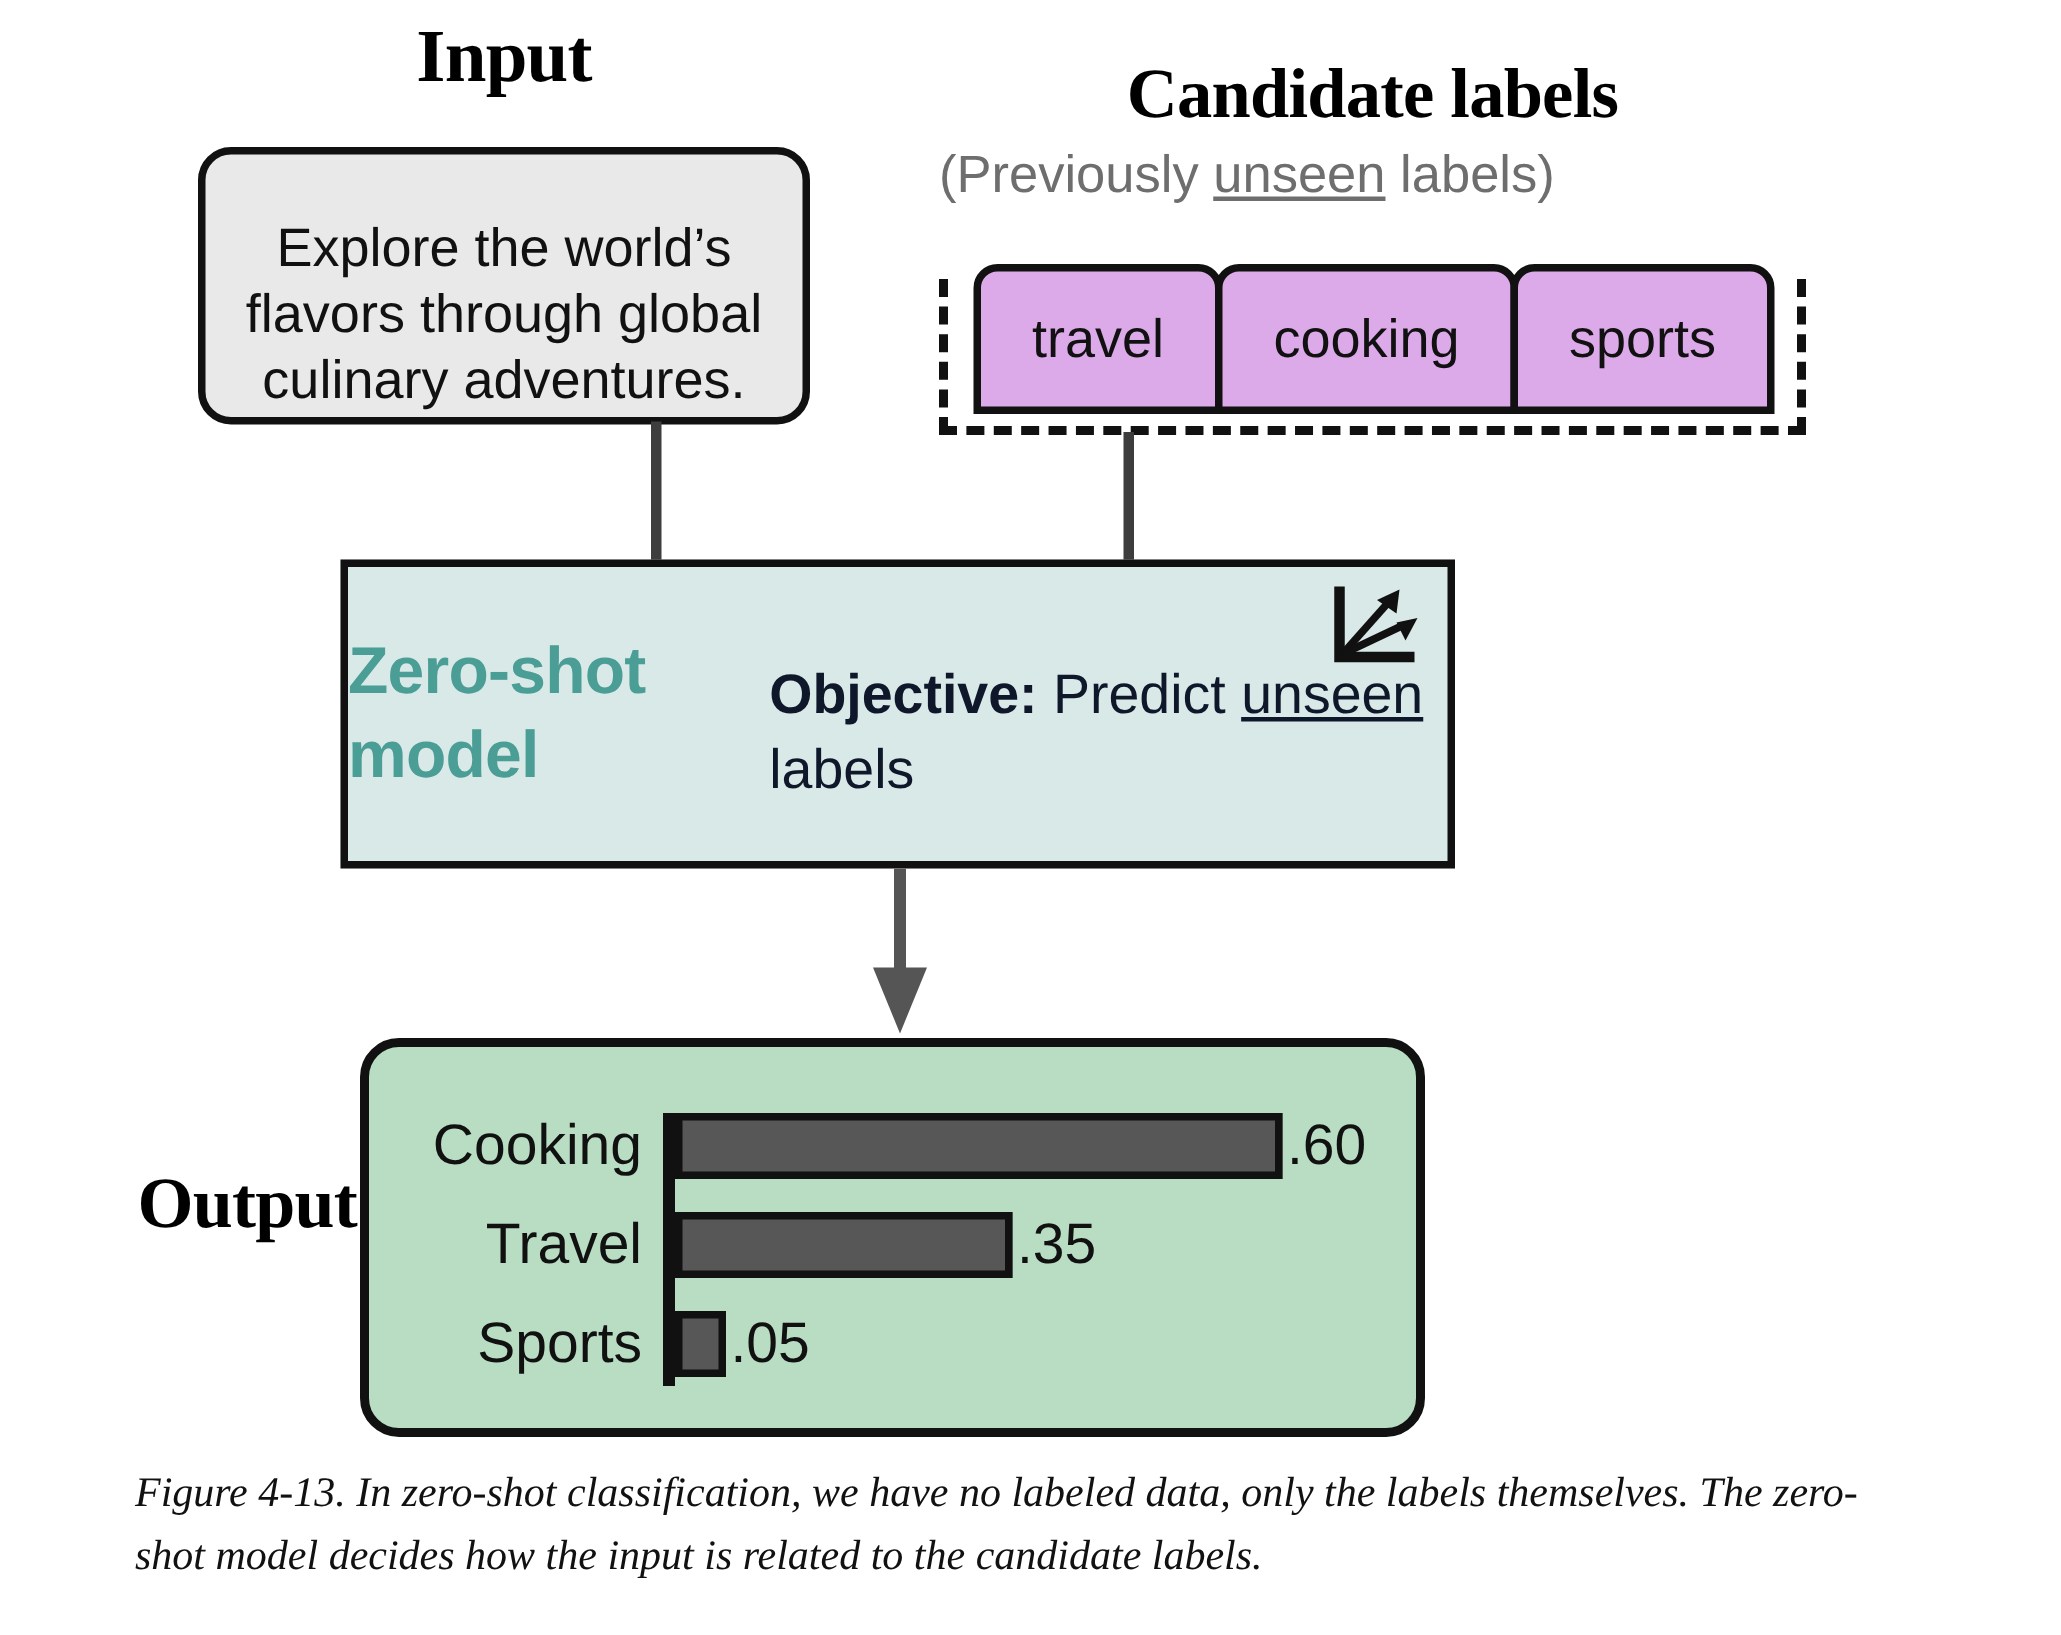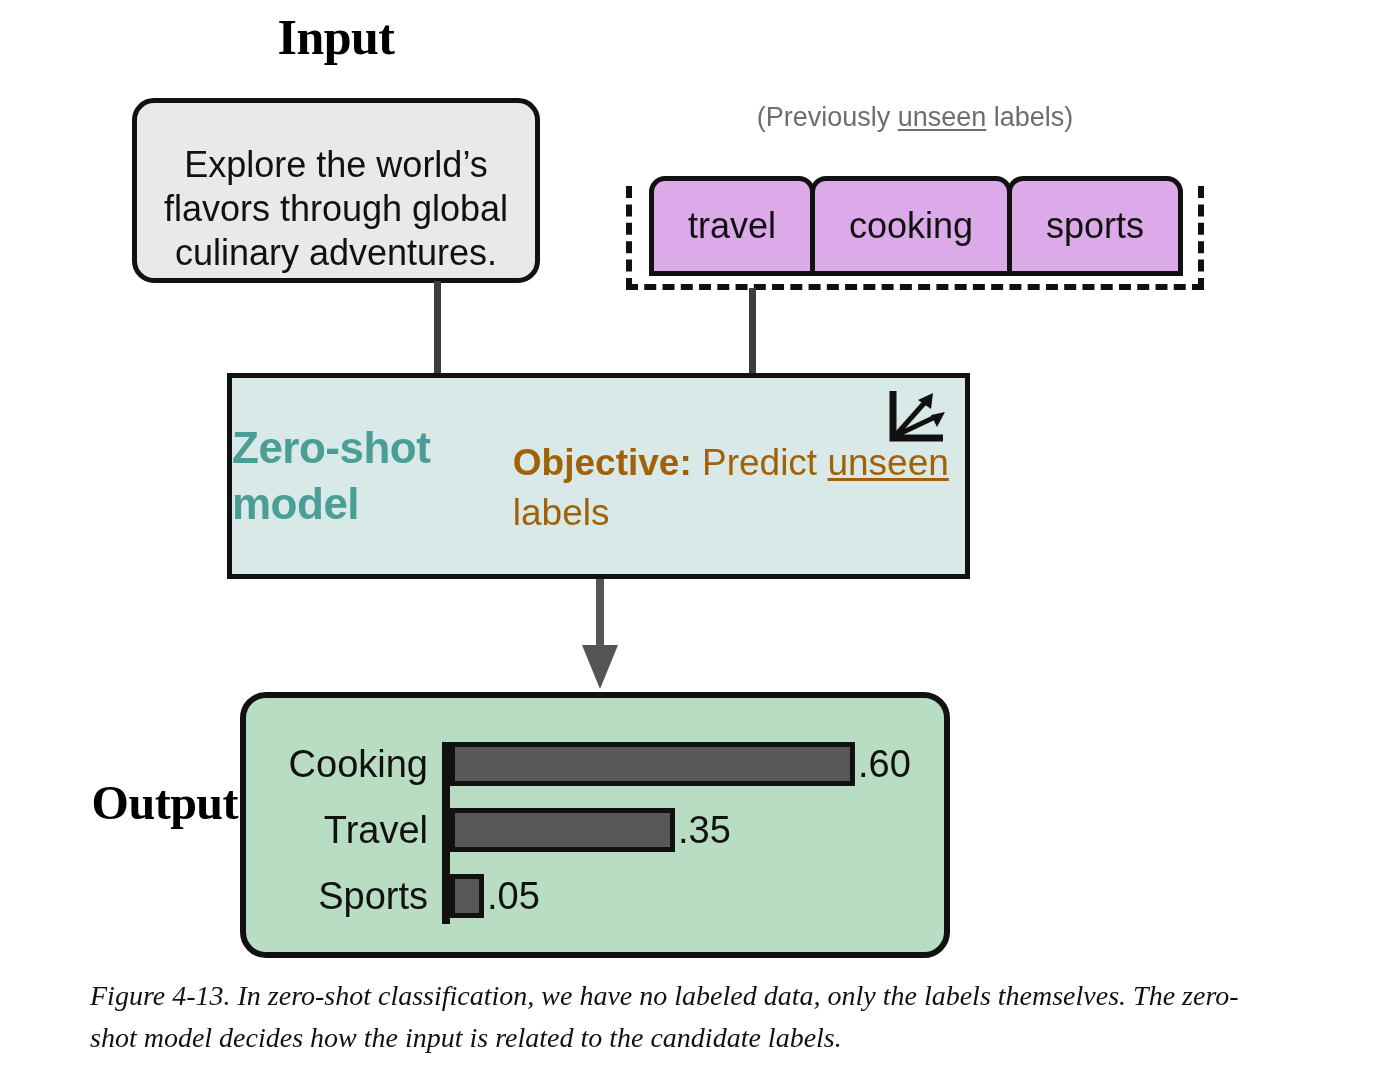--- a/index.html
+++ b/index.html
@@ -43,25 +43,25 @@
     left: 626px;
     top: 36px;
     width: 578px;
     font-size: 47px;
     line-height: 54px;
   }
   #candidate-subheading {
     left: 626px;
     top: 95px;
     width: 578px;
-    font-size: 27px;
+    font-size: 35px;
     line-height: 44px;
     font-weight: normal;
     color: #6e6e6e;
-    text-align: center;
+    text-align: left;
     white-space: nowrap;
   }
   #candidate-subheading u {
     text-decoration: underline;
     text-underline-offset: 3px;
   }
   #output-heading {
     left: 48px;
     top: 775px;
     width: 190px;
@@ -152,21 +152,21 @@
   }
   #model-title {
     font-size: 44px;
     font-weight: bold;
     color: #4b9e96;
     line-height: 56px;
     letter-spacing: -0.5px;
   }
   #model-objective {
     font-size: 37px;
-    color: #a16207;
+    color: #0f172a;
     line-height: 50px;
     margin-top: 24px;
   }
   #model-objective b { font-weight: bold; }
   #model-objective u { text-decoration: underline; text-underline-offset: 3px; }
 
   #model-icon {
     position: absolute;
     right: 16px;
     top: 10px;
@@ -263,20 +263,21 @@
 <body>
 
 <div class="stage">
 
   <div class="abs heading" id="input-heading">Input</div>
 
   <div class="abs" id="input-box">
     <div id="input-box-text">Explore the world’s flavors through global culinary adventures.</div>
   </div>
 
+  <div class="abs heading" id="candidate-heading">Candidate labels</div>
 
   <div class="abs" id="candidate-subheading"><span>(Previously </span><u>unseen</u><span> labels)</span></div>
 
   <div class="abs" id="candidate-dashed"></div>
 
   <div class="abs" id="candidate-row">
     <div class="label-chip">
       <span>travel</span>
     </div>
     <div class="label-chip">

